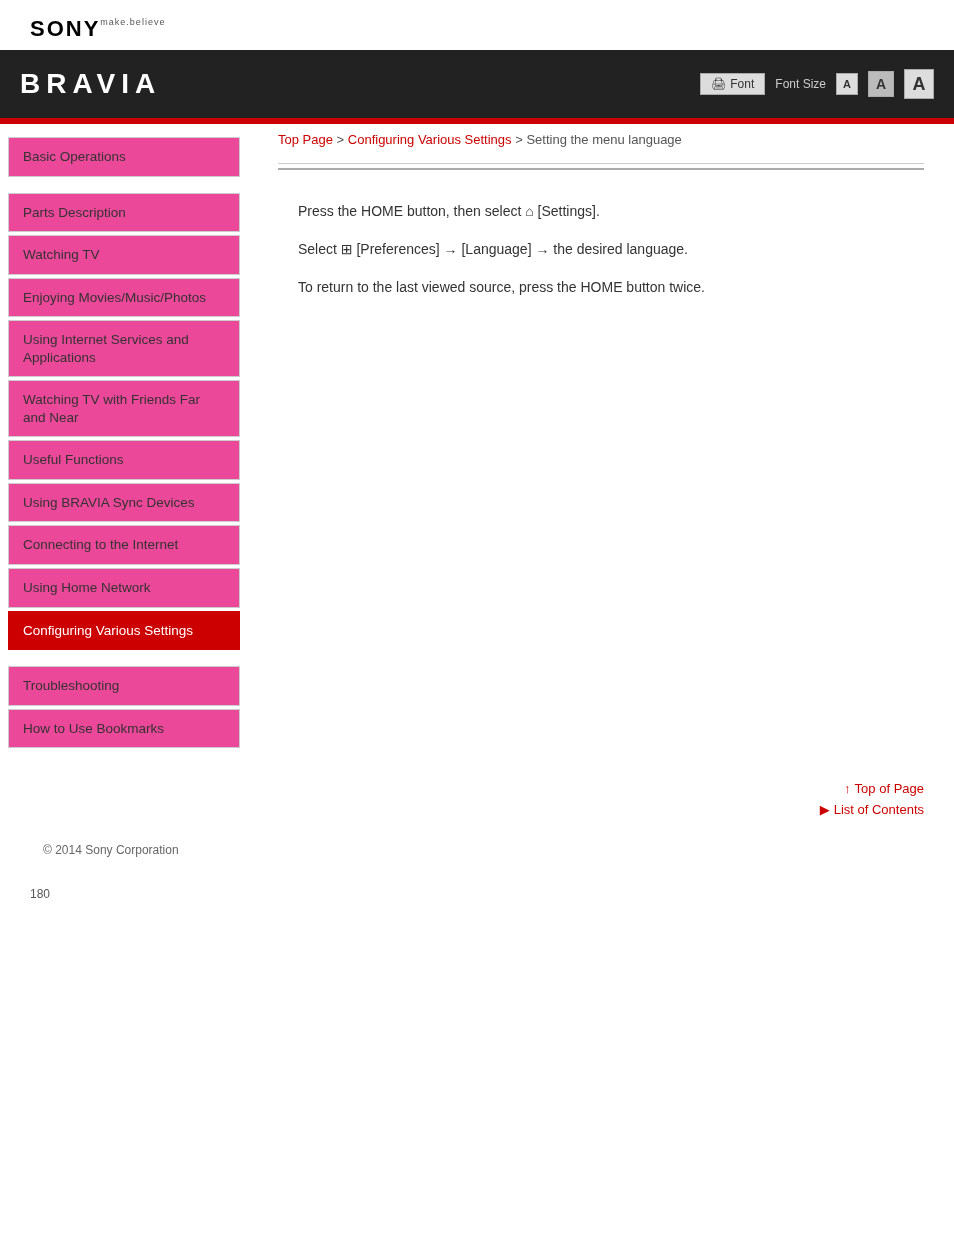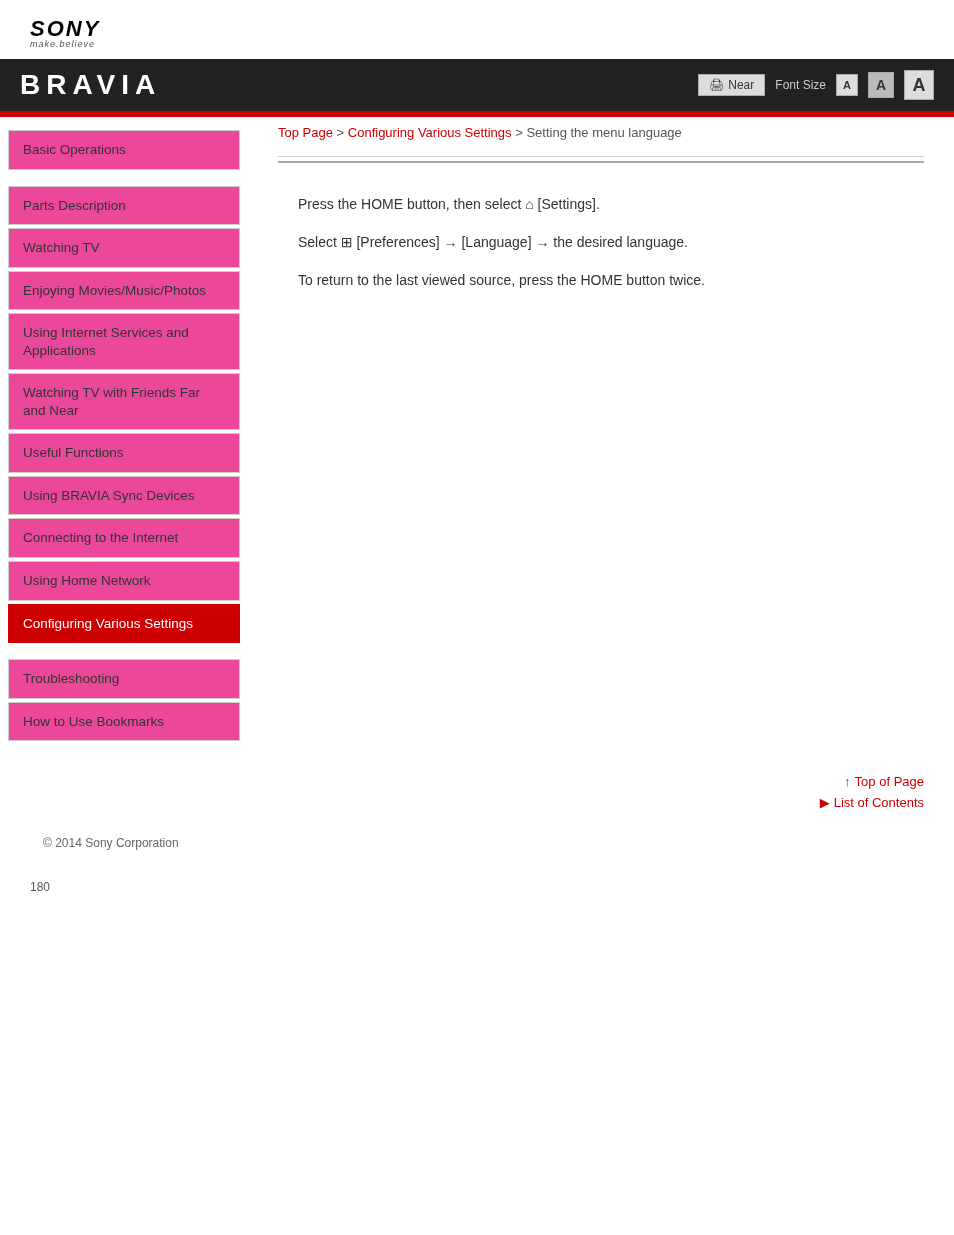--- a/index.html
+++ b/index.html
@@ -13,44 +13,43 @@
       position: relative;
     }
 
     
     .top-bar {
       background: #fff;
       padding: 18px 30px 10px 30px;
     }
     .sony-logo {
       display: flex;
-      flex-direction: column;
+      flex-direction: row;
       line-height: 1;
-      font-style: italic;
     }
     .sony-logo-text {
       font-size: 22px;
       font-weight: 900;
       letter-spacing: 2px;
       color: #000;
     }
     .sony-tagline {
       font-size: 9px;
       color: #555;
       letter-spacing: 1px;
     }
 
     
     .bravia-banner {
       background: #222;
       display: flex;
       align-items: center;
       justify-content: space-between;
       padding: 0 20px;
-      height: 52px;
+      height: 68px;
     }
     .bravia-title {
       color: #fff;
       font-size: 28px;
       font-weight: bold;
       letter-spacing: 6px;
       font-family: Arial, sans-serif;
     }
     .banner-controls {
       display: flex;
@@ -202,21 +201,21 @@
     <span class="sony-logo-text">SONY</span>
     <span class="sony-tagline">make.believe</span>
   </div>
 </div>
 
 <div class="bravia-banner">
   <span class="bravia-title">BRAVIA</span>
   <div class="banner-controls">
     <button class="print-btn">
       <span>🖨</span>
-      <span>Near</span>
+      <span>Font</span>
     </button>
     <span class="font-size-label">Font Size</span>
     <button class="font-btn font-btn-sm">A</button>
     <button class="font-btn font-btn-md">A</button>
     <button class="font-btn font-btn-lg">A</button>
   </div>
 </div>
 <div class="red-accent"></div>
 
 <div class="main-layout">

